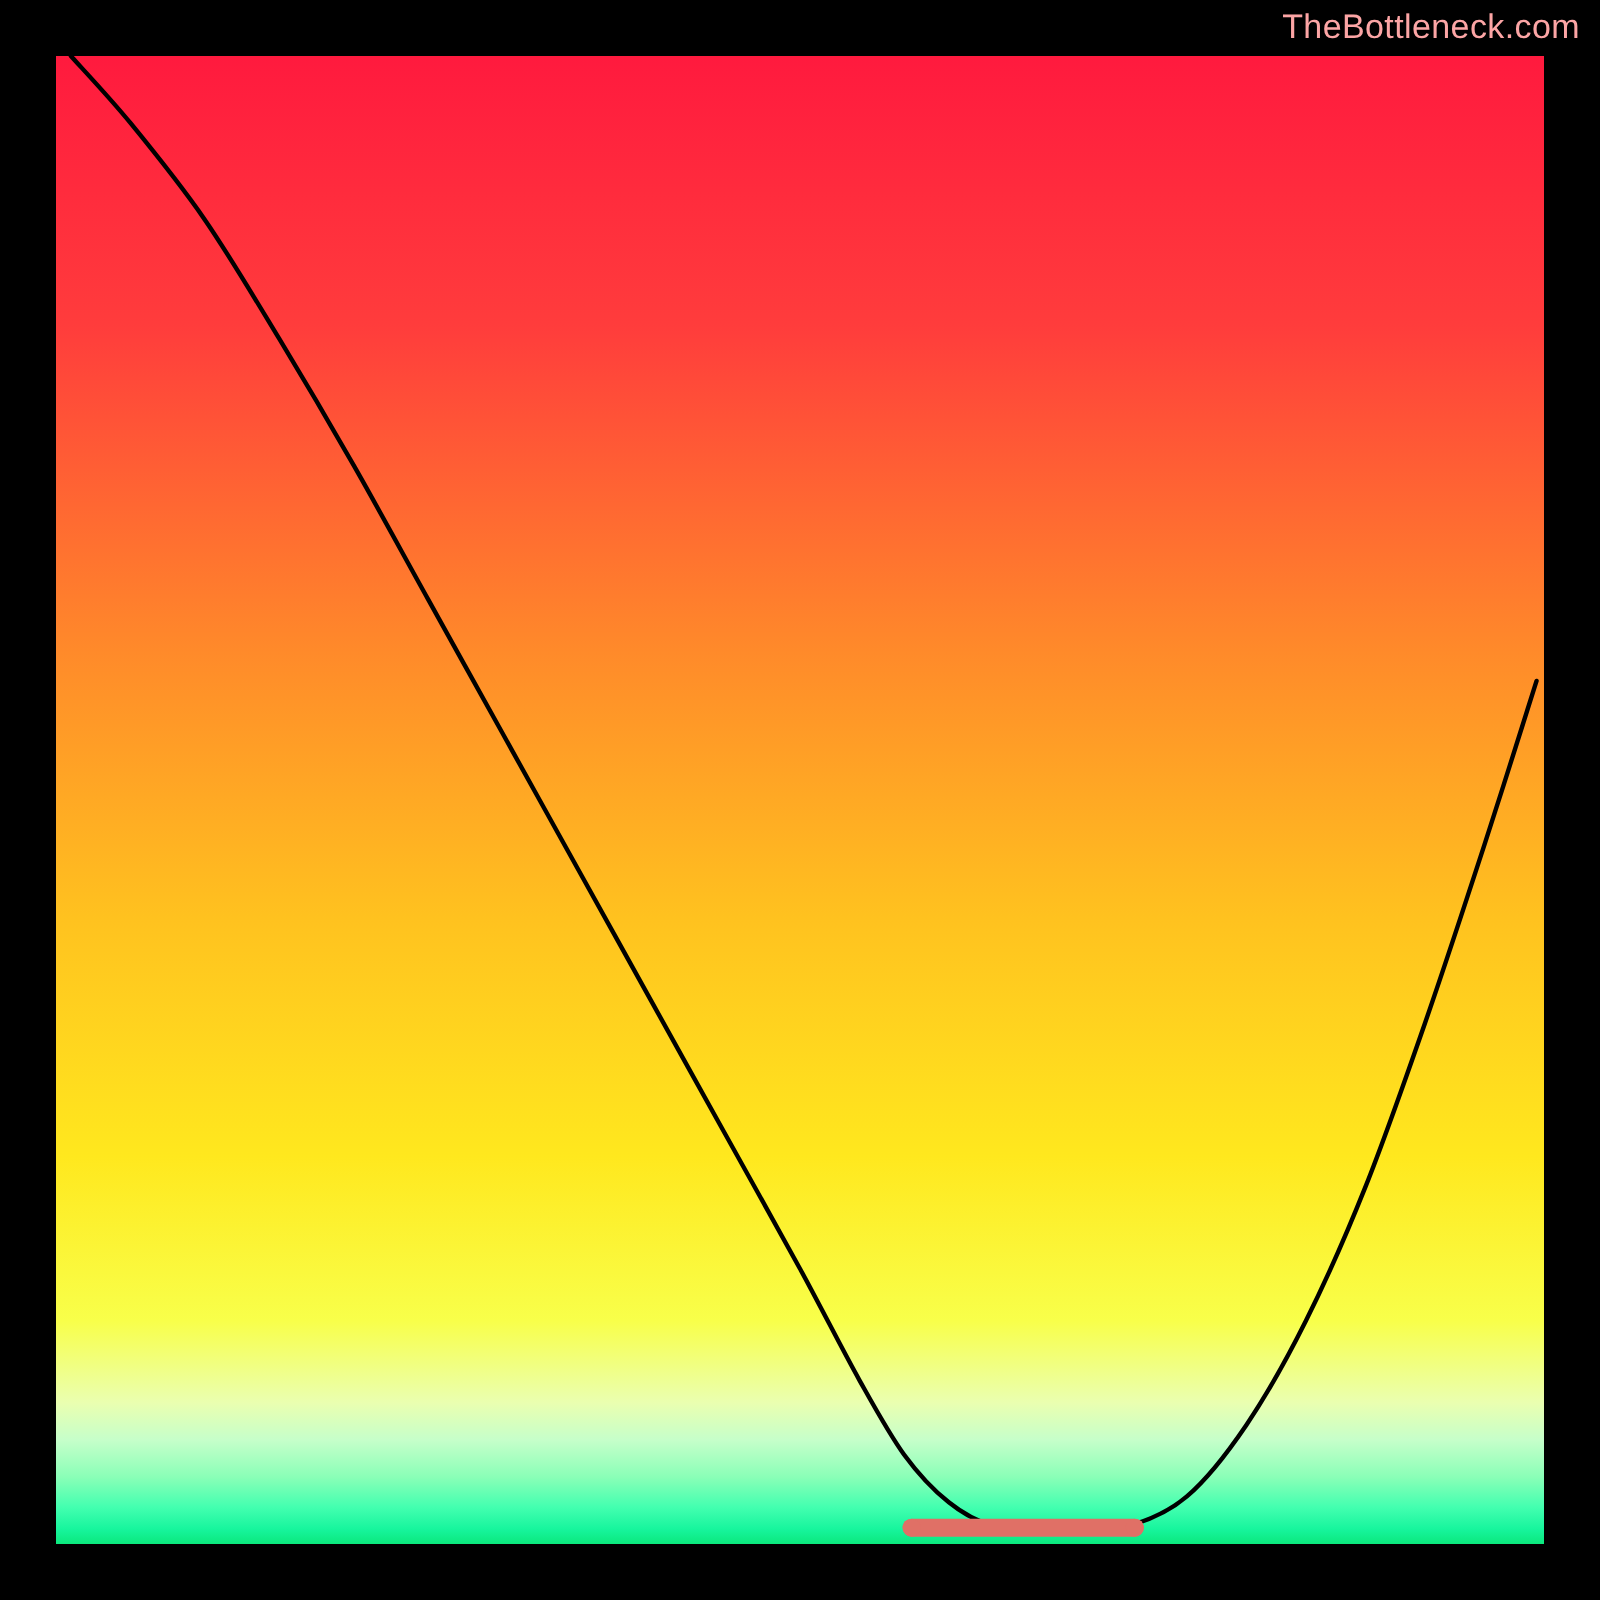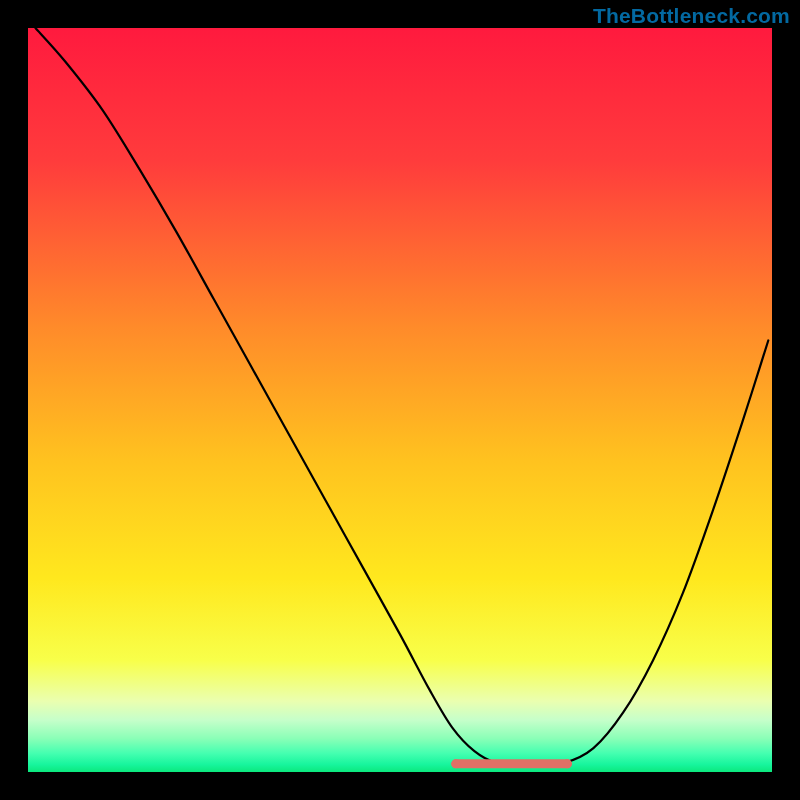--- a/index.html
+++ b/index.html
@@ -27,23 +27,23 @@
   }
   .plot-area svg {
     display: block;
     width: 744px;
     height: 744px;
   }
   .watermark {
     position: absolute;
     top: 4px;
     right: 10px;
-    color: #0369a1;
-    font-size: 21px;
-    font-weight: 700;
+    color: #fca5a5;
+    font-size: 17px;
+    font-weight: 400;
     letter-spacing: 0.2px;
     user-select: none;
   }
 </style>
 </head>
 <body>
 
 <div class="frame">
 
   <div class="plot-area">

